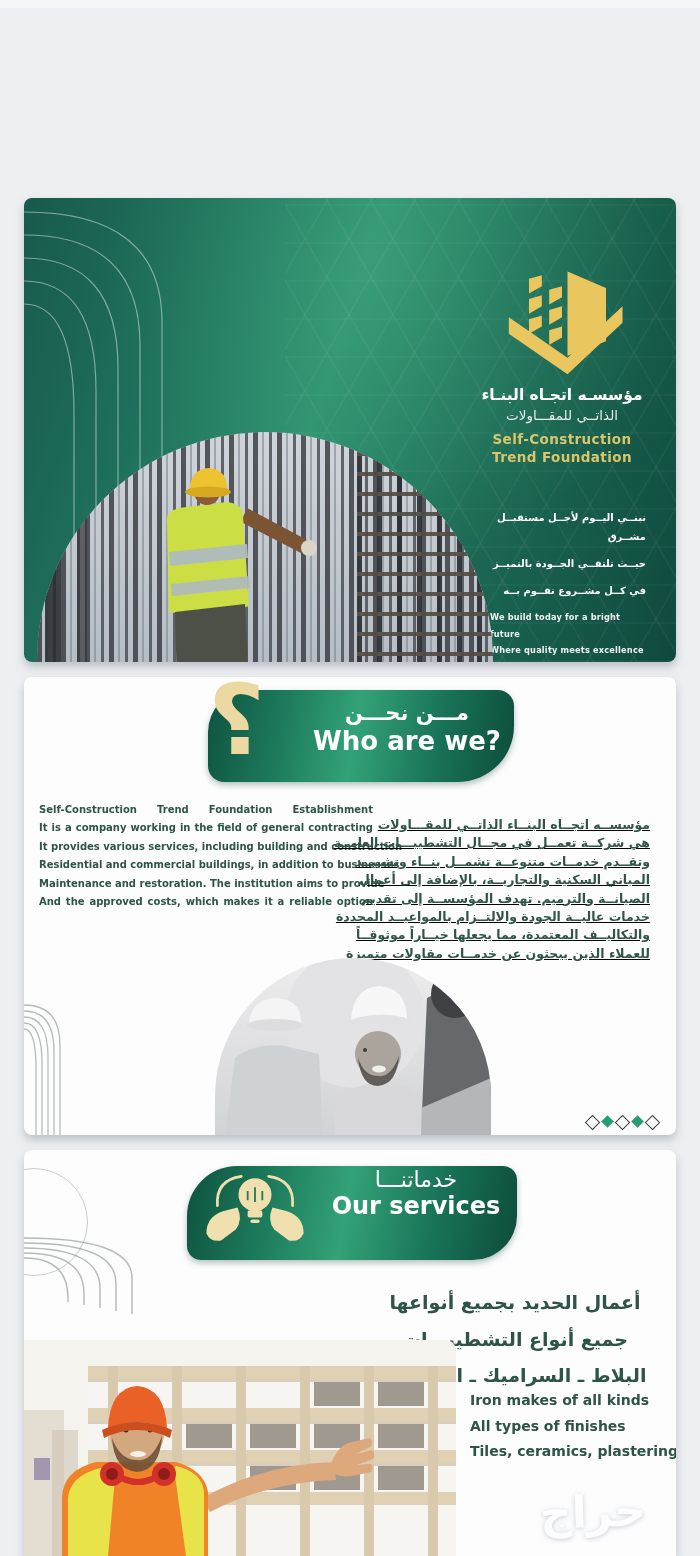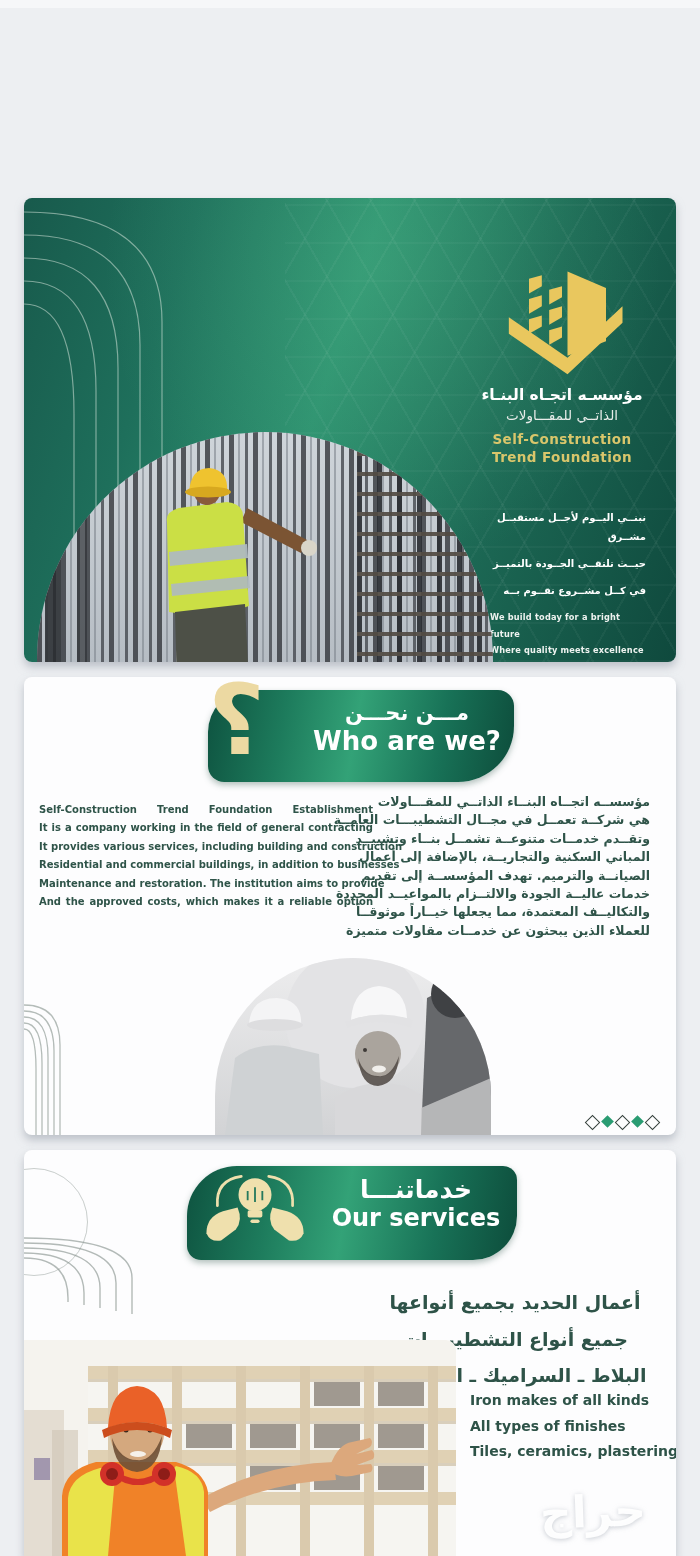--- a/index.html
+++ b/index.html
@@ -33,37 +33,37 @@
           box-shadow:0 3px 6px rgba(40,80,65,.35);}
   
   .card.about{top:677px;height:458px;}
   .banner2{left:184px;top:13px;width:306px;height:92px;border-radius:42px 16px 56px 16px;}
   .qmark{position:absolute;left:184px;top:-8px;font-size:98px;line-height:1.05;font-weight:bold;color:#ecd9a2;z-index:3;}
   .b-title-ar{margin-left:92px;text-align:center;color:#fff;font-weight:bold;font-size:21px;padding-top:11px;direction:rtl;letter-spacing:1px;}
   .b-title-en{margin-left:92px;text-align:center;color:#fff;font-weight:bold;font-size:26px;margin-top:1px;}
   .body-en{position:absolute;left:15px;top:124px;width:334px;}
   .body-en div{font-size:10px;font-weight:bold;color:#2f5449;line-height:18.4px;white-space:nowrap;
                text-align:justify;text-align-last:justify;}
-  .body-ar{position:absolute;right:26px;top:116px;width:252px;direction:rtl;}
+  .body-ar{position:absolute;right:26px;top:139px;width:252px;direction:rtl;text-decoration:underline;}
   .body-ar div{font-size:12.5px;font-weight:bold;color:#2f5449;line-height:18.4px;white-space:nowrap;
                text-align:justify;text-align-last:justify;}
   .dome2{position:absolute;left:191px;top:281px;width:276px;height:177px;border-radius:138px 138px 0 0;overflow:hidden;}
   .arcs2{position:absolute;left:0;top:324px;}
   .diamonds{position:absolute;right:18px;top:440px;display:flex;gap:5px;}
   .dia{width:9px;height:9px;transform:rotate(45deg);}
   .dia-o{border:1.5px solid #37423e;background:transparent;}
   .dia-f{background:#2a9c72;}
   
   .card.services{top:1150px;height:406px;border-radius:8px 8px 0 0;}
   .circ{position:absolute;left:-44px;top:18px;width:106px;height:106px;border-radius:50%;
         border:1.5px solid rgba(150,160,156,.5);}
   .banner3{left:163px;top:16px;width:330px;height:94px;border-radius:50px 14px 44px 14px;}
   .b3-icon{position:absolute;left:8px;top:3px;}
   .b3-text{margin-left:128px;text-align:center;}
-  .b3-ar{color:#fff;font-weight:bold;font-size:25px;padding-top:9px;direction:rtl;letter-spacing:1px;}
+  .b3-ar{color:#fff;font-weight:normal;font-size:22px;padding-top:1px;direction:rtl;letter-spacing:1px;}
   .b3-en{color:#fff;font-weight:bold;font-size:24px;margin-top:0px;}
   .arcs3{position:absolute;left:0;top:86px;}
   .svc-ar{position:absolute;right:26px;top:134px;width:270px;direction:rtl;text-align:center;}
   .svc-ar div{font-size:19px;font-weight:bold;color:#2e5348;line-height:36.5px;white-space:nowrap;}
   .svc-en{position:absolute;left:446px;top:238px;}
   .svc-en div{font-size:14px;font-weight:bold;color:#2e5348;line-height:25.5px;white-space:nowrap;}
   .photo3{position:absolute;left:0;top:190px;width:432px;height:216px;border-radius:0 10px 0 0;overflow:hidden;}
   .watermark{position:absolute;left:540px;top:1486px;font-size:44px;font-weight:bold;direction:rtl;
              color:rgba(255,255,255,.95);text-shadow:0 1px 5px rgba(172,178,188,.65);transform:rotate(-2deg);}
 </style>

